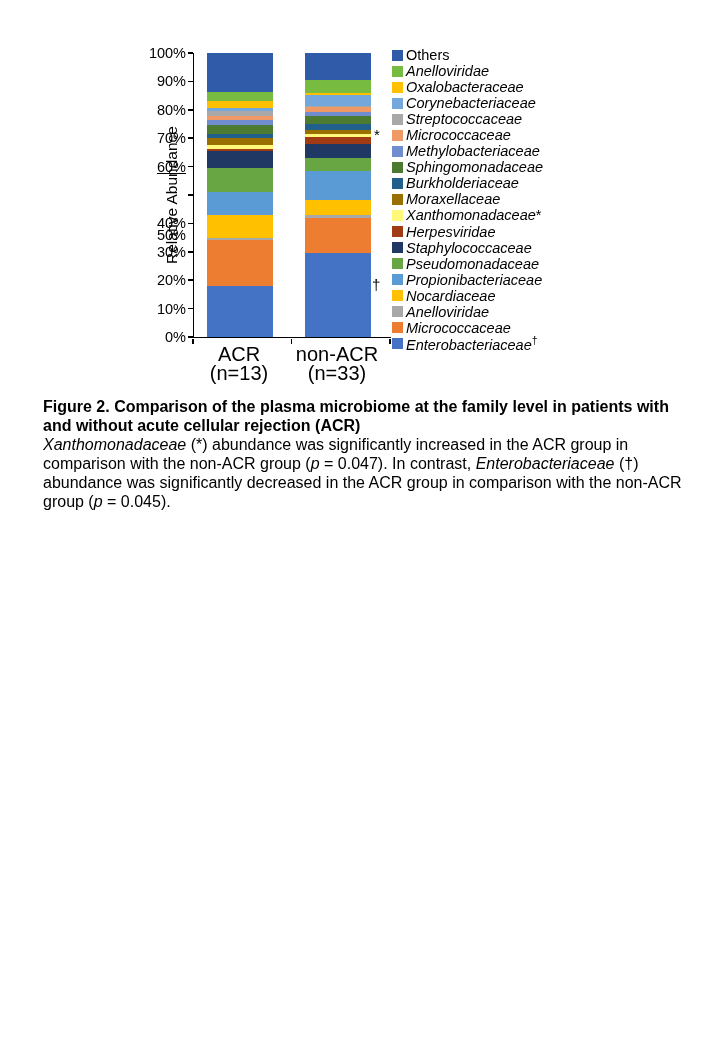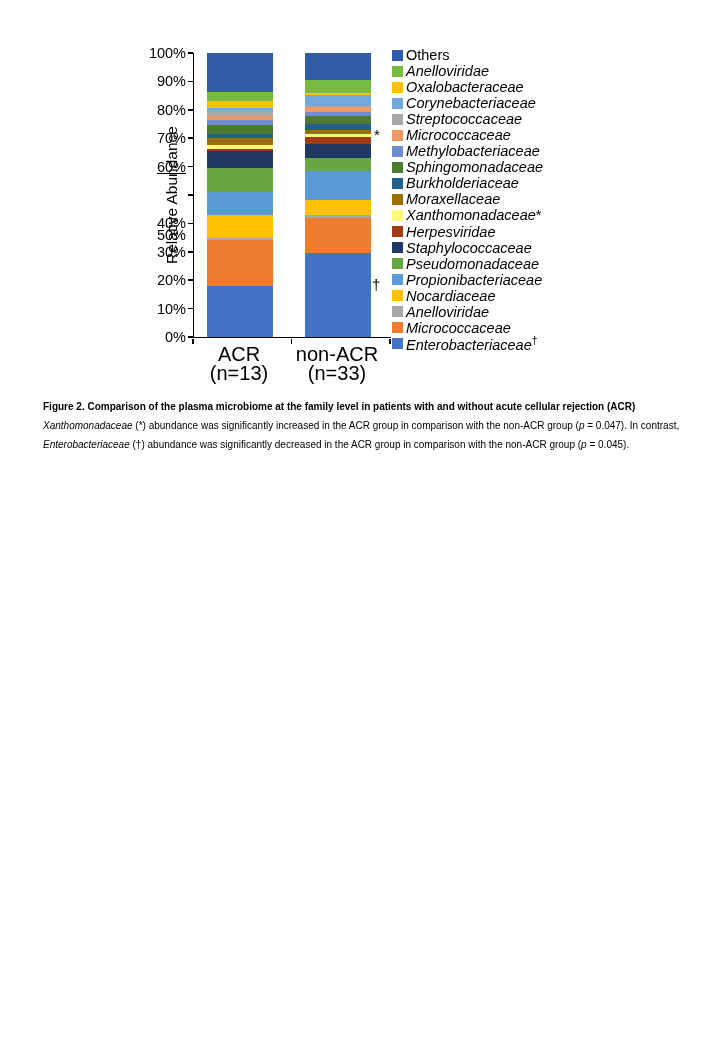--- a/index.html
+++ b/index.html
@@ -33,21 +33,21 @@
   .legend-label.upright{font-style:normal;text-align:center;}
   .legend-suffix{font-style:normal;}
   .legend-suffix.sup{vertical-align:super;font-size:10.5px;}
 
   
   .bar-annot{position:absolute;font-size:15px;}
   #annot-star{left:374px;top:126px;}
   #annot-dagger{left:372px;top:276px;}
 
   
-  #caption{position:absolute;left:43px;top:397px;width:640px;font-size:10px;line-height:19px;}
+  #caption{position:absolute;left:43px;top:397px;width:640px;font-size:16px;line-height:19px;}
   #caption-title{font-weight:bold;}
   #caption-body{font-weight:normal;}
   .it{font-style:italic;}
 </style>
 </head>
 <body>
 
 <div id="page">
 
   <div id="y-axis-title">Relative Abundance</div>

